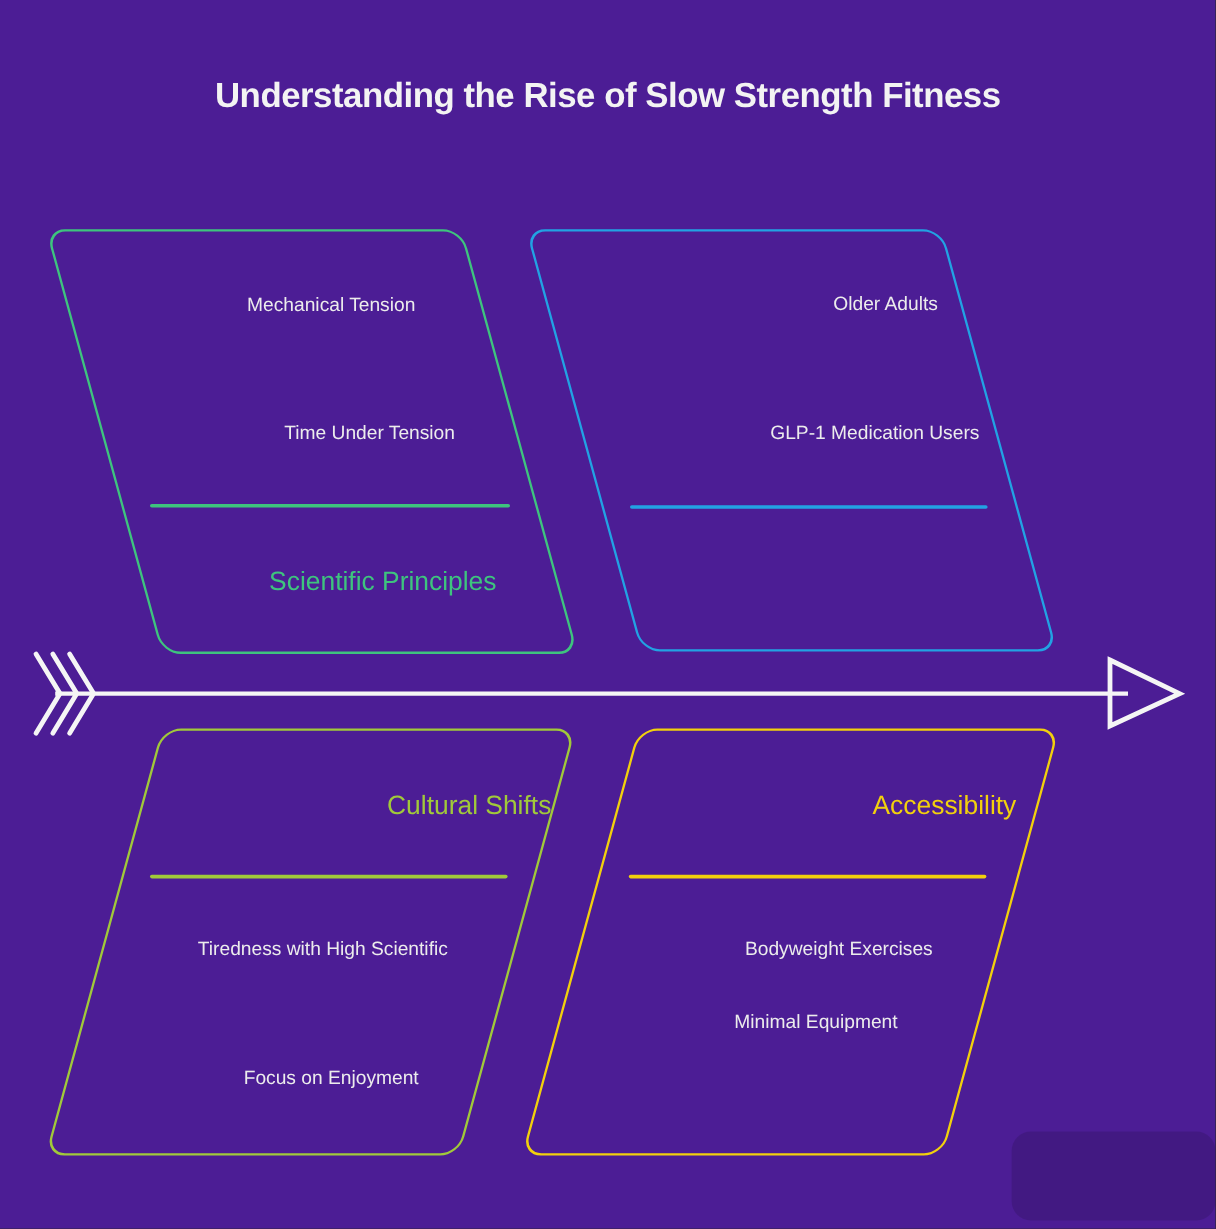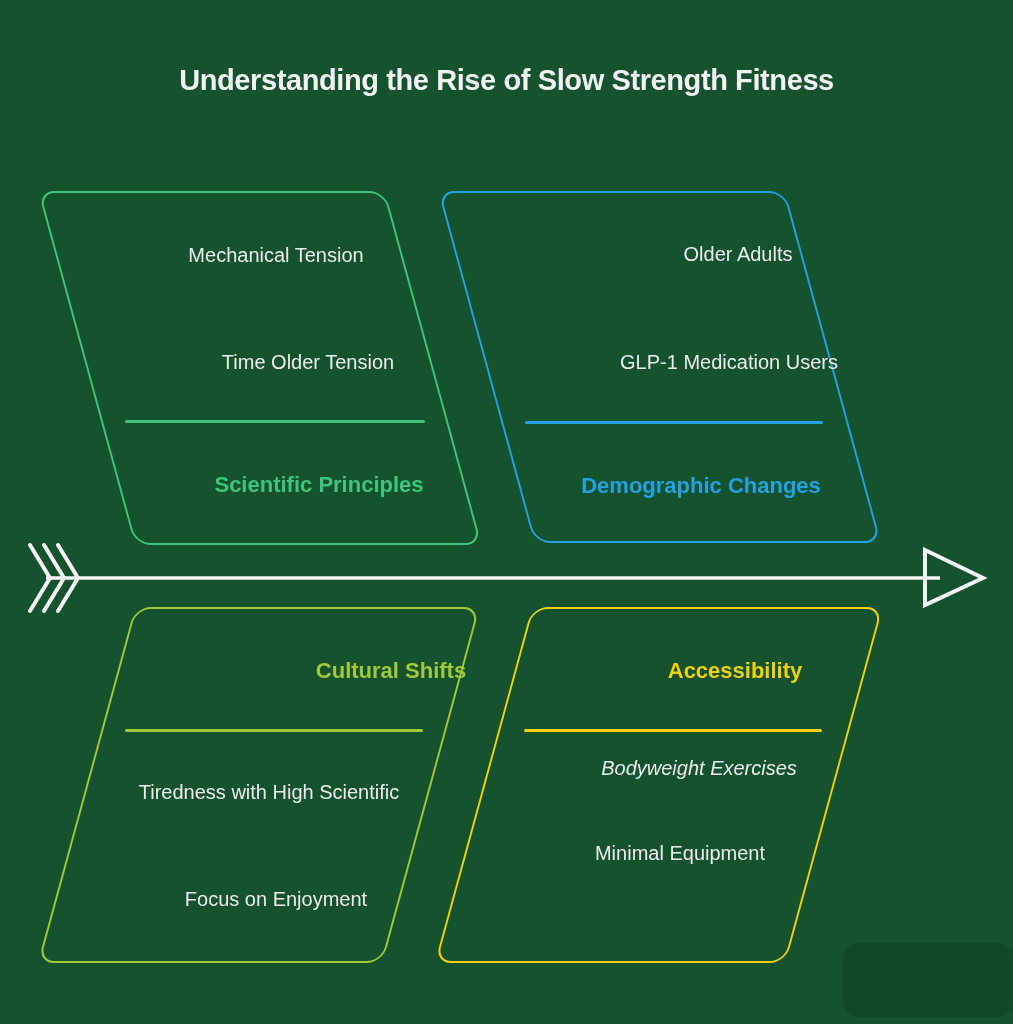--- a/index.html
+++ b/index.html
@@ -1,54 +1,54 @@
 <!DOCTYPE html>
 <html><head>
 <meta charset="utf-8">
 <style>
   html,body{margin:0;padding:0;background:#282828;}
   .canvas{
-    position:relative;width:1013px;height:1024px;background:#14532d;
+    position:relative;width:1013px;height:1024px;background:#4c1d95;
     overflow:hidden;font-family:"Liberation Sans",sans-serif;
   }
   .title{
     position:absolute;left:0;right:0;top:64px;margin:0;text-align:center;
     font-size:29px;font-weight:700;letter-spacing:-0.4px;color:#f3f3f3;
   }
   .pgram{
     position:absolute;border:2px solid #888;border-radius:16px;
     transform-origin:0 0;background:transparent;box-sizing:border-box;
   }
   .pg-tl{left:38px;top:191px;width:347px;height:354px;transform:skewX(15.3deg);}
   .pg-tr{left:438px;top:191px;width:347px;height:352px;transform:skewX(15.3deg);}
   .pg-bl{left:135px;top:607px;width:345px;height:356px;transform:skewX(-15.3deg);}
   .pg-br{left:532px;top:607px;width:351px;height:356px;transform:skewX(-15.3deg);}
   .item{
     position:absolute;transform:translate(-50%,-50%);white-space:nowrap;
-    font-size:20px;color:#ececec;
+    font-size:16px;color:#ececec;
   }
   .slabel{
     position:absolute;transform:translate(-50%,-50%);white-space:nowrap;
-    font-size:22px;font-weight:700;
+    font-size:22px;font-weight:400;
   }
   .divider{position:absolute;height:3px;border-radius:2px;background:#888;}
 
   .it-mech {left:276px;top:255px;}
   .it-tut  {left:308px;top:362px;}
   .it-older{left:710px;top:254px;margin-left:28px;}
   .it-glp  {left:689px;top:362px;margin-left:40px;}
   .it-tired{left:269px;top:792px;}
   .it-focus{left:276px;top:899px;}
-  .it-body {left:699px;top:768px;font-style:italic;}
+  .it-body {left:699px;top:792px;}
   .it-min  {left:680px;top:853px;}
 
   .lb-sci{left:319px;top:485px;}
   .lb-dem{left:701px;top:486px;}
   .lb-cul{left:351px;top:671px;margin-left:40px;}
-  .lb-acc{left:735px;top:671px;}
+  .lb-acc{left:787px;top:671px;}
 
   .dv-sci{left:125px;top:420px;width:300px;}
   .dv-dem{left:525px;top:421px;width:298px;}
   .dv-cul{left:125px;top:729px;width:298px;}
   .dv-acc{left:524px;top:729px;width:298px;}
 
   .arrow-svg{position:absolute;left:0;top:0;width:1013px;height:1024px;pointer-events:none;}
   .wm{
     position:absolute;left:843px;top:943px;width:170px;height:74px;
     background:rgba(0,0,0,0.12);border-radius:16px;
@@ -70,28 +70,27 @@
     <line x1="46" y1="578" x2="940" y2="578" stroke="#f5f5f5" stroke-width="3.5" style="stroke: rgb(245, 245, 245);"></line>
     <polygon points="925,550 983,578 925,605" fill="none" stroke="#f5f5f5" stroke-width="4" stroke-linejoin="miter" stroke-linecap="round" style="stroke: rgb(245, 245, 245);"></polygon>
   </svg>
 
   <div class="pgram pg-tl" style="border-color: rgb(62, 196, 126);"></div>
   <div class="pgram pg-tr" style="border-color: rgb(34, 162, 227);"></div>
   <div class="pgram pg-bl" style="border-color: rgb(161, 201, 58);"></div>
   <div class="pgram pg-br" style="border-color: rgb(242, 208, 13);"></div>
 
   <div class="item it-mech">Mechanical Tension</div>
-  <div class="item it-tut">Time Older Tension</div>
+  <div class="item it-tut">Time Under Tension</div>
   <div class="divider dv-sci" style="background-color: rgb(62, 196, 126);"></div>
   <div class="slabel lb-sci" style="color: rgb(62, 196, 126);">Scientific Principles</div>
 
   <div class="item it-older">Older Adults</div>
   <div class="item it-glp">GLP-1 Medication Users</div>
   <div class="divider dv-dem" style="background-color: rgb(34, 162, 227);"></div>
-  <div class="slabel lb-dem" style="color: rgb(34, 162, 227);">Demographic Changes</div>
 
   <div class="slabel lb-cul" style="color: rgb(161, 201, 58);">Cultural Shifts</div>
   <div class="divider dv-cul" style="background-color: rgb(161, 201, 58);"></div>
   <div class="item it-tired">Tiredness with High Scientific</div>
   <div class="item it-focus">Focus on Enjoyment</div>
 
   <div class="slabel lb-acc" style="color: rgb(242, 208, 13);">Accessibility</div>
   <div class="divider dv-acc" style="background-color: rgb(242, 208, 13);"></div>
   <div class="item it-body">Bodyweight Exercises</div>
   <div class="item it-min">Minimal Equipment</div>

